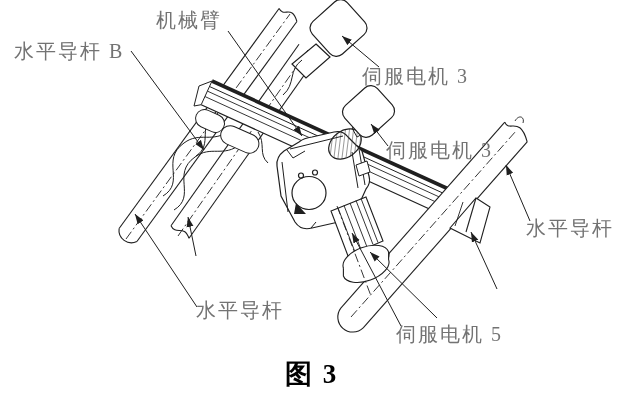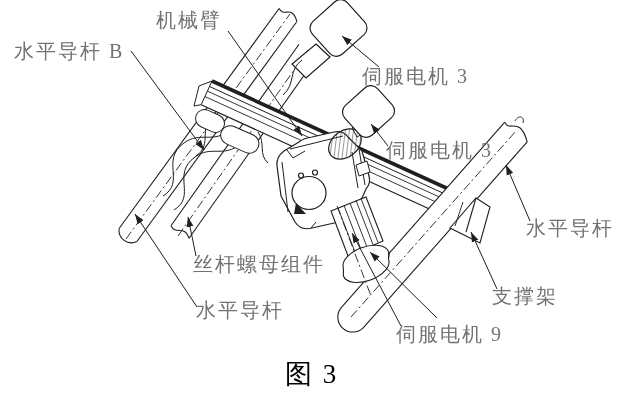--- a/index.html
+++ b/index.html
@@ -2,21 +2,21 @@
 <html><head>
 <meta charset="utf-8">
 <style>
   html,body{margin:0;padding:0;background:#ffffff;}
   #fig{position:relative;width:623px;height:407px;background:#ffffff;overflow:hidden;
        font-family:"Liberation Serif", serif;}
   #art{position:absolute;left:0;top:0;}
   .lbl{position:absolute;font-size:20px;line-height:24px;letter-spacing:2px;color:#737373;
        white-space:nowrap;}
   .caption{position:absolute;left:0;top:356px;width:623px;display:flex;
-           justify-content:center;font-size:27px;font-weight:normal;
+           justify-content:center;font-size:27px;font-weight:bold;
            letter-spacing:2px;color:#000;}
 </style>
 </head>
 <body>
 
 <div id="fig">
 
   <svg id="art" width="623" height="407" viewBox="0 0 623 407">
     <defs>
       <pattern id="hatch" width="4" height="4" patternUnits="userSpaceOnUse" patternTransform="rotate(45)">
@@ -123,22 +123,20 @@
       <path d="M196,256 L188,217" marker-end="url(#arw)"></path>
       <path d="M197,307 L135,214" marker-end="url(#arw)"></path>
     </g>
   </svg>
 
   <div class="lbl" style="left:14px;top:39px">水平导杆 B</div>
   <div class="lbl" style="left:156px;top:8px">机械臂</div>
   <div class="lbl" style="left:362px;top:64px">伺服电机 3</div>
   <div class="lbl" style="left:386px;top:138px">伺服电机 3</div>
   <div class="lbl" style="left:526px;top:216px">水平导杆</div>
-  <div class="lbl" style="left:193px;top:252px">丝杆螺母组件</div>
   <div class="lbl" style="left:196px;top:298px">水平导杆</div>
-  <div class="lbl" style="left:492px;top:284px">支撑架</div>
-  <div class="lbl" style="left:396px;top:322px">伺服电机 9</div>
+  <div class="lbl" style="left:396px;top:322px">伺服电机 5</div>
 
   <div class="caption">
     <span>图 3</span>
   </div>
 
 </div>
 
 </body></html>

